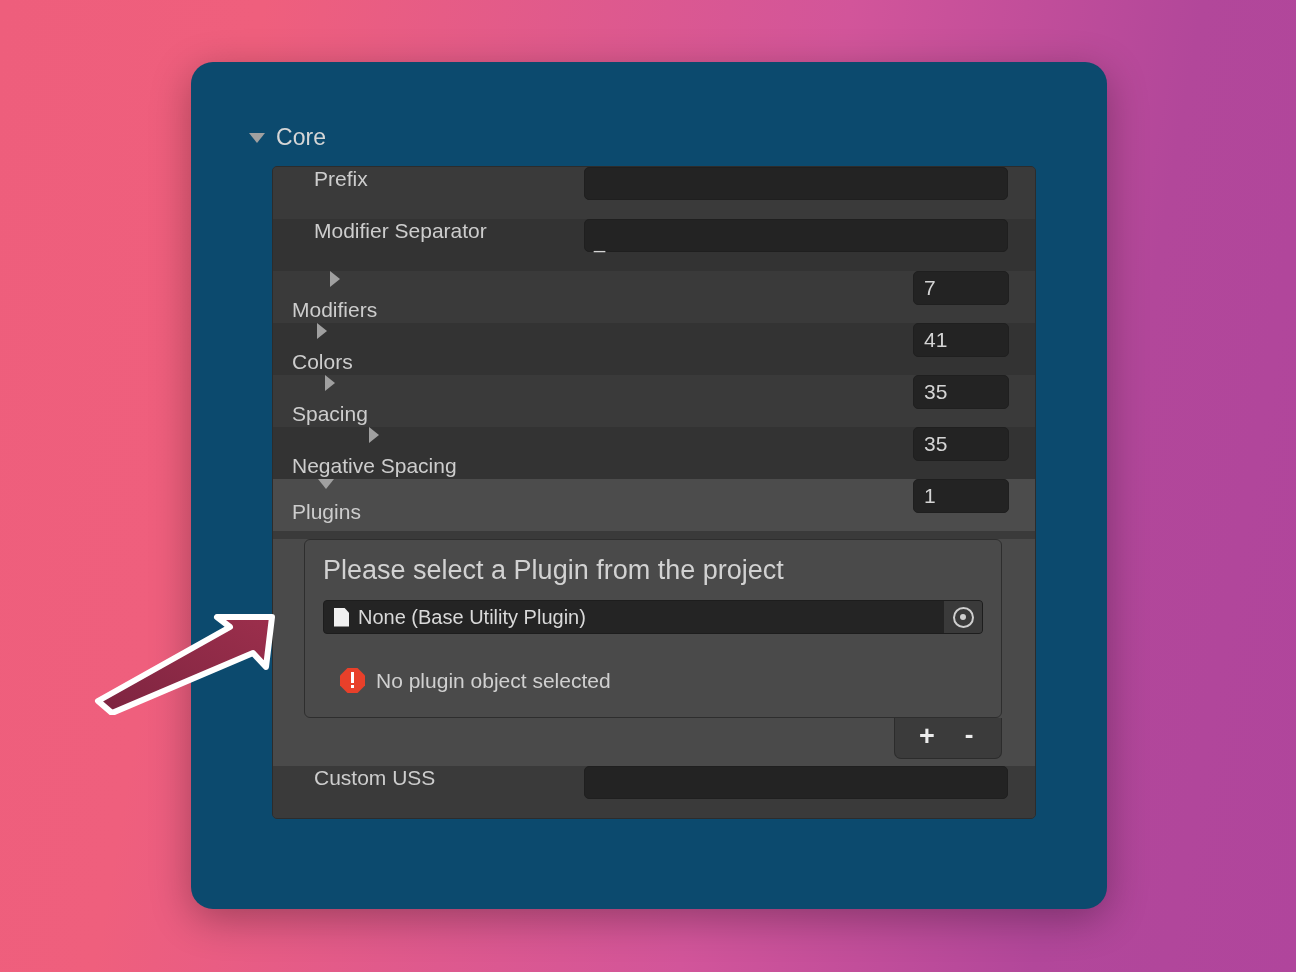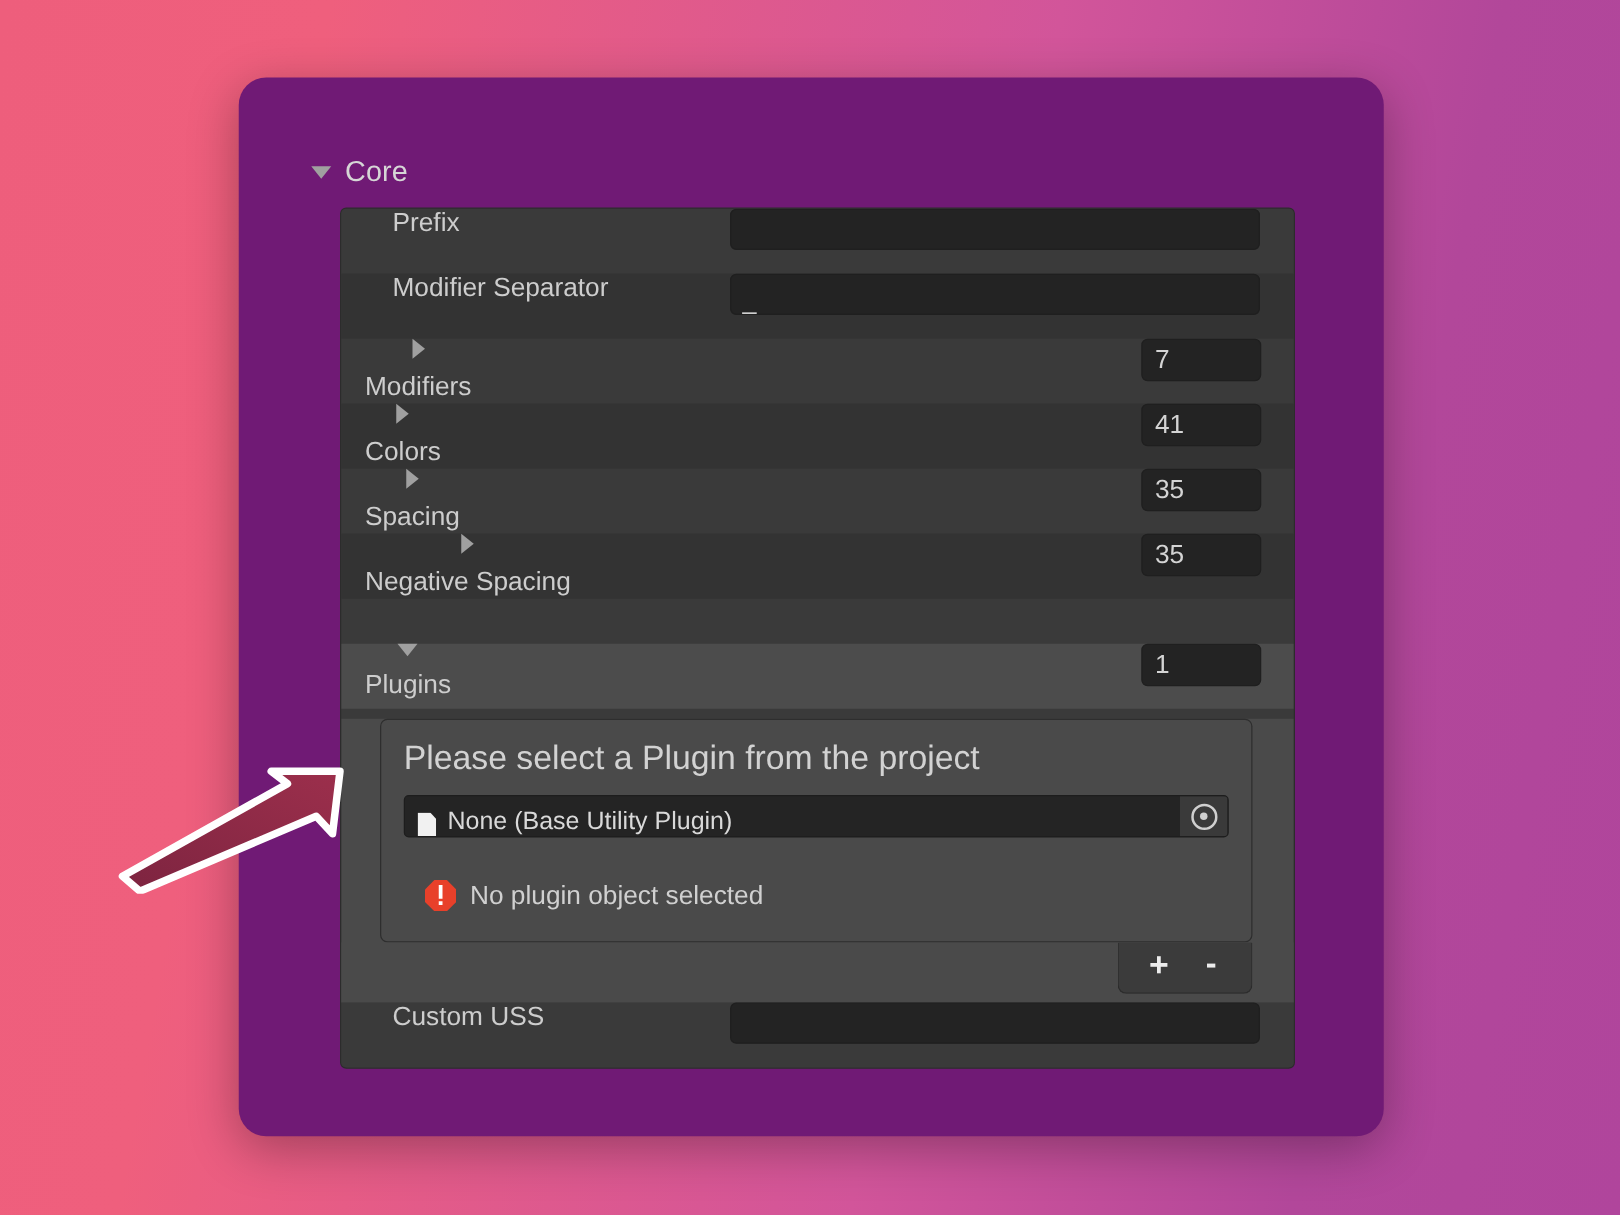--- a/index.html
+++ b/index.html
@@ -15,21 +15,21 @@
     position: relative;
   }
 
   
   #inspector-window {
     position: absolute;
     left: 191px;
     top: 62px;
     width: 916px;
     height: 847px;
-    background: #701a75;
+    background: #0c4a6e;
     border-radius: 22px;
     box-shadow: 0 10px 40px rgba(0,0,0,0.30);
   }
 
   
   #core-foldout {
     position: absolute;
     left: 58px;
     top: 62px;
     display: flex;
@@ -127,21 +127,21 @@
     border-radius: 5px;
     box-sizing: border-box;
     display: flex;
     align-items: center;
     padding-left: 10px;
     color: #d4d4d4;
     font-size: 21px;
   }
 
   
-  #plugins-row { background: #4c4c4c; margin-top: 36px; }
+  #plugins-row { background: #4c4c4c; }
   #plugins-section { background: #4a4a4a; padding: 0 0 0 0; }
 
   #plugin-list-box {
     margin: 8px 33px 0 31px;
     background: #4a4a4a;
     border: 1px solid #2e2e2e;
     border-radius: 6px;
     padding: 15px 18px 24px 18px;
     box-sizing: border-box;
   }
@@ -151,21 +151,21 @@
     margin-bottom: 14px;
   }
 
   
   #object-picker {
     height: 34px;
     background: #242424;
     border: 1px solid #1d1d1d;
     border-radius: 4px;
     display: flex;
-    align-items: flex-end;
+    align-items: center;
     box-sizing: border-box;
     position: relative;
     padding-left: 10px;
     overflow: hidden;
   }
   #object-picker .obj-name {
     color: #d9d9d9;
     font-size: 20px;
     margin-left: 9px;
   }

